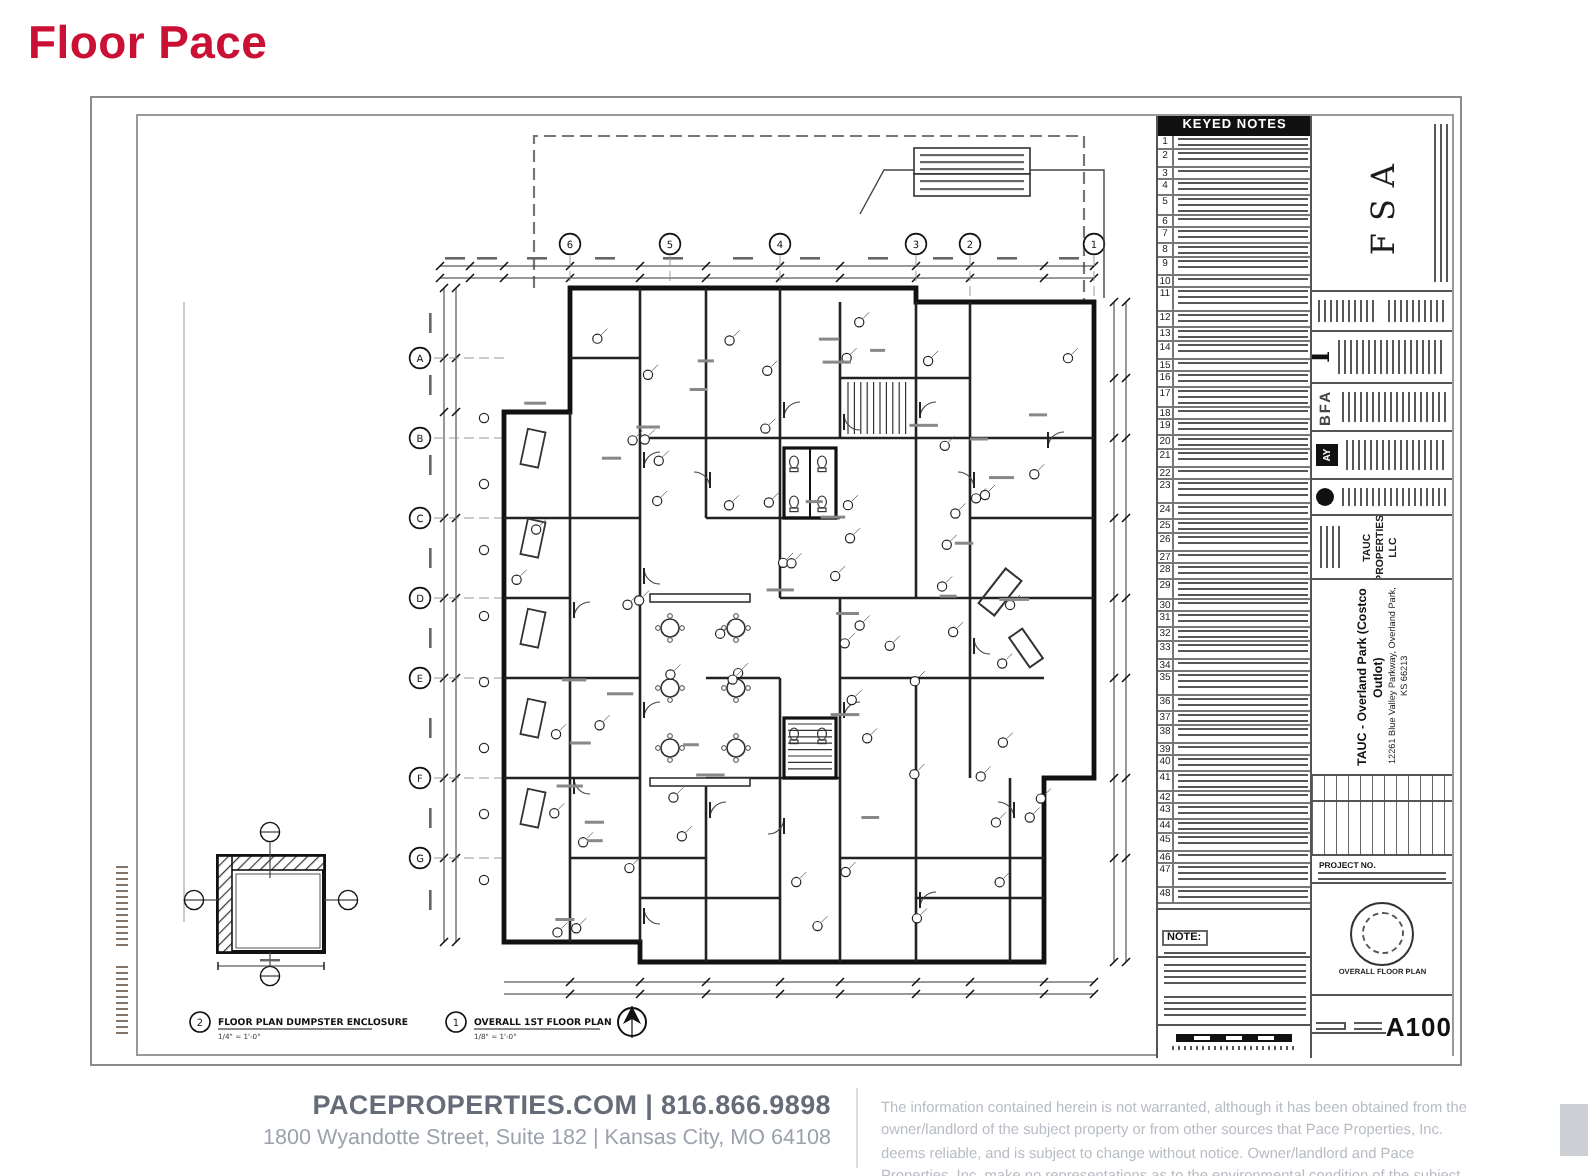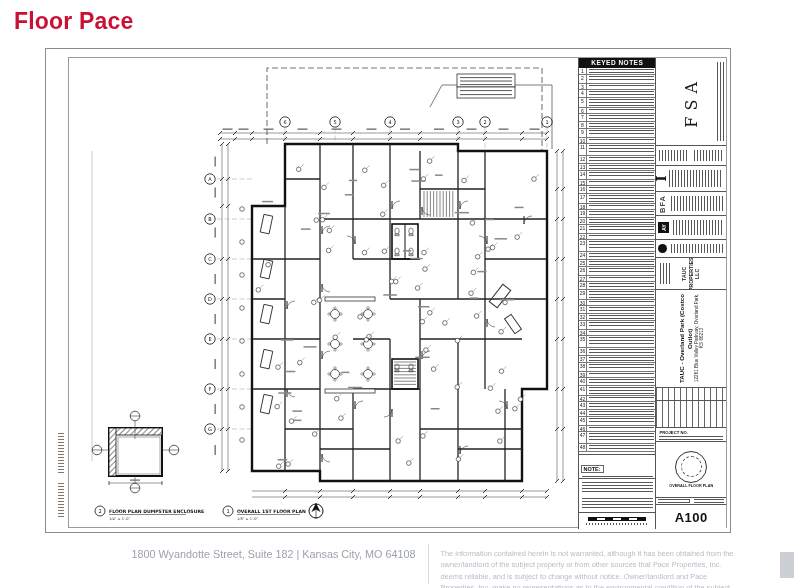--- a/index.html
+++ b/index.html
@@ -76,21 +76,21 @@
       repeating-linear-gradient(to right, #666 0 .6px, transparent .6px 6px); position:relative; }
   .rev-box::after { content:""; position:absolute; left:0; right:0; top:12px; height:.8px; background:#555; }
   .projno-box { height:14px; flex-direction:column; justify-content:center; gap:1px; padding:1px 3px; }
   .projno-label { font-size:4.2px; font-weight:700; color:#111; align-self:flex-start; }
   .projno-line { width:100%; height:4px; }
   .stamp-box { height:56px; flex-direction:column; gap:1px; }
   .stamp-circle { width:32px; height:32px; border:1.2px solid #333; border-radius:50%;
                   display:flex; align-items:center; justify-content:center; }
   .stamp-inner { width:21px; height:21px; border:.8px dashed #555; border-radius:50%; }
   .stamp-title { font-size:3.8px; font-weight:700; color:#222; text-align:center; line-height:1.2; }
-  .sheetnum-box { flex:1; flex-direction:column; border-bottom:none; }
+  .sheetnum-box { flex:1; border-bottom:none; }
   .sheetnum-top { width:100%; height:7px; border-bottom:.5px solid #555; display:flex; }
   .sheetnum-top span { flex:1; margin:1px 2px; }
   .sheetnum-top span:first-child { border-right:.5px solid #555; }
   .sheet-number { flex:1; display:flex; align-items:center; justify-content:center;
                   font-size:13px; font-weight:700; color:#111; letter-spacing:.5px; }
 
   
   .footer { position:absolute; left:0; top:542px; width:100%; display:flex; justify-content:center; }
   .footer-left { width:358px; text-align:right; padding-top:3px; }
   .footer-site { font-size:13.5px; font-weight:700; color:#656c77; letter-spacing:.2px; }
@@ -957,20 +957,21 @@
               <span class="mt"></span>
           </div>
           <div class="sheet-number">A100</div>
         </div>
       </div>
     </div>
   </div>
 
   <div class="footer">
     <div class="footer-left">
+      <div class="footer-site">PACEPROPERTIES.COM  |  816.866.9898</div>
       <div class="footer-addr">1800 Wyandotte Street, Suite 182  |  Kansas City, MO 64108</div>
     </div>
     <div class="footer-divider"></div>
     <div class="footer-right">The information contained herein is not warranted, although it has been obtained from the owner/landlord of the subject property or from other sources that Pace Properties, Inc. deems reliable, and is subject to change without notice. Owner/landlord and Pace Properties, Inc. make no representations as to the environmental condition of the subject property and recommend tenant's independent investigation.</div>
   </div>
 
   <div class="edge-partial"></div>
 </div>
 
 </body></html>

